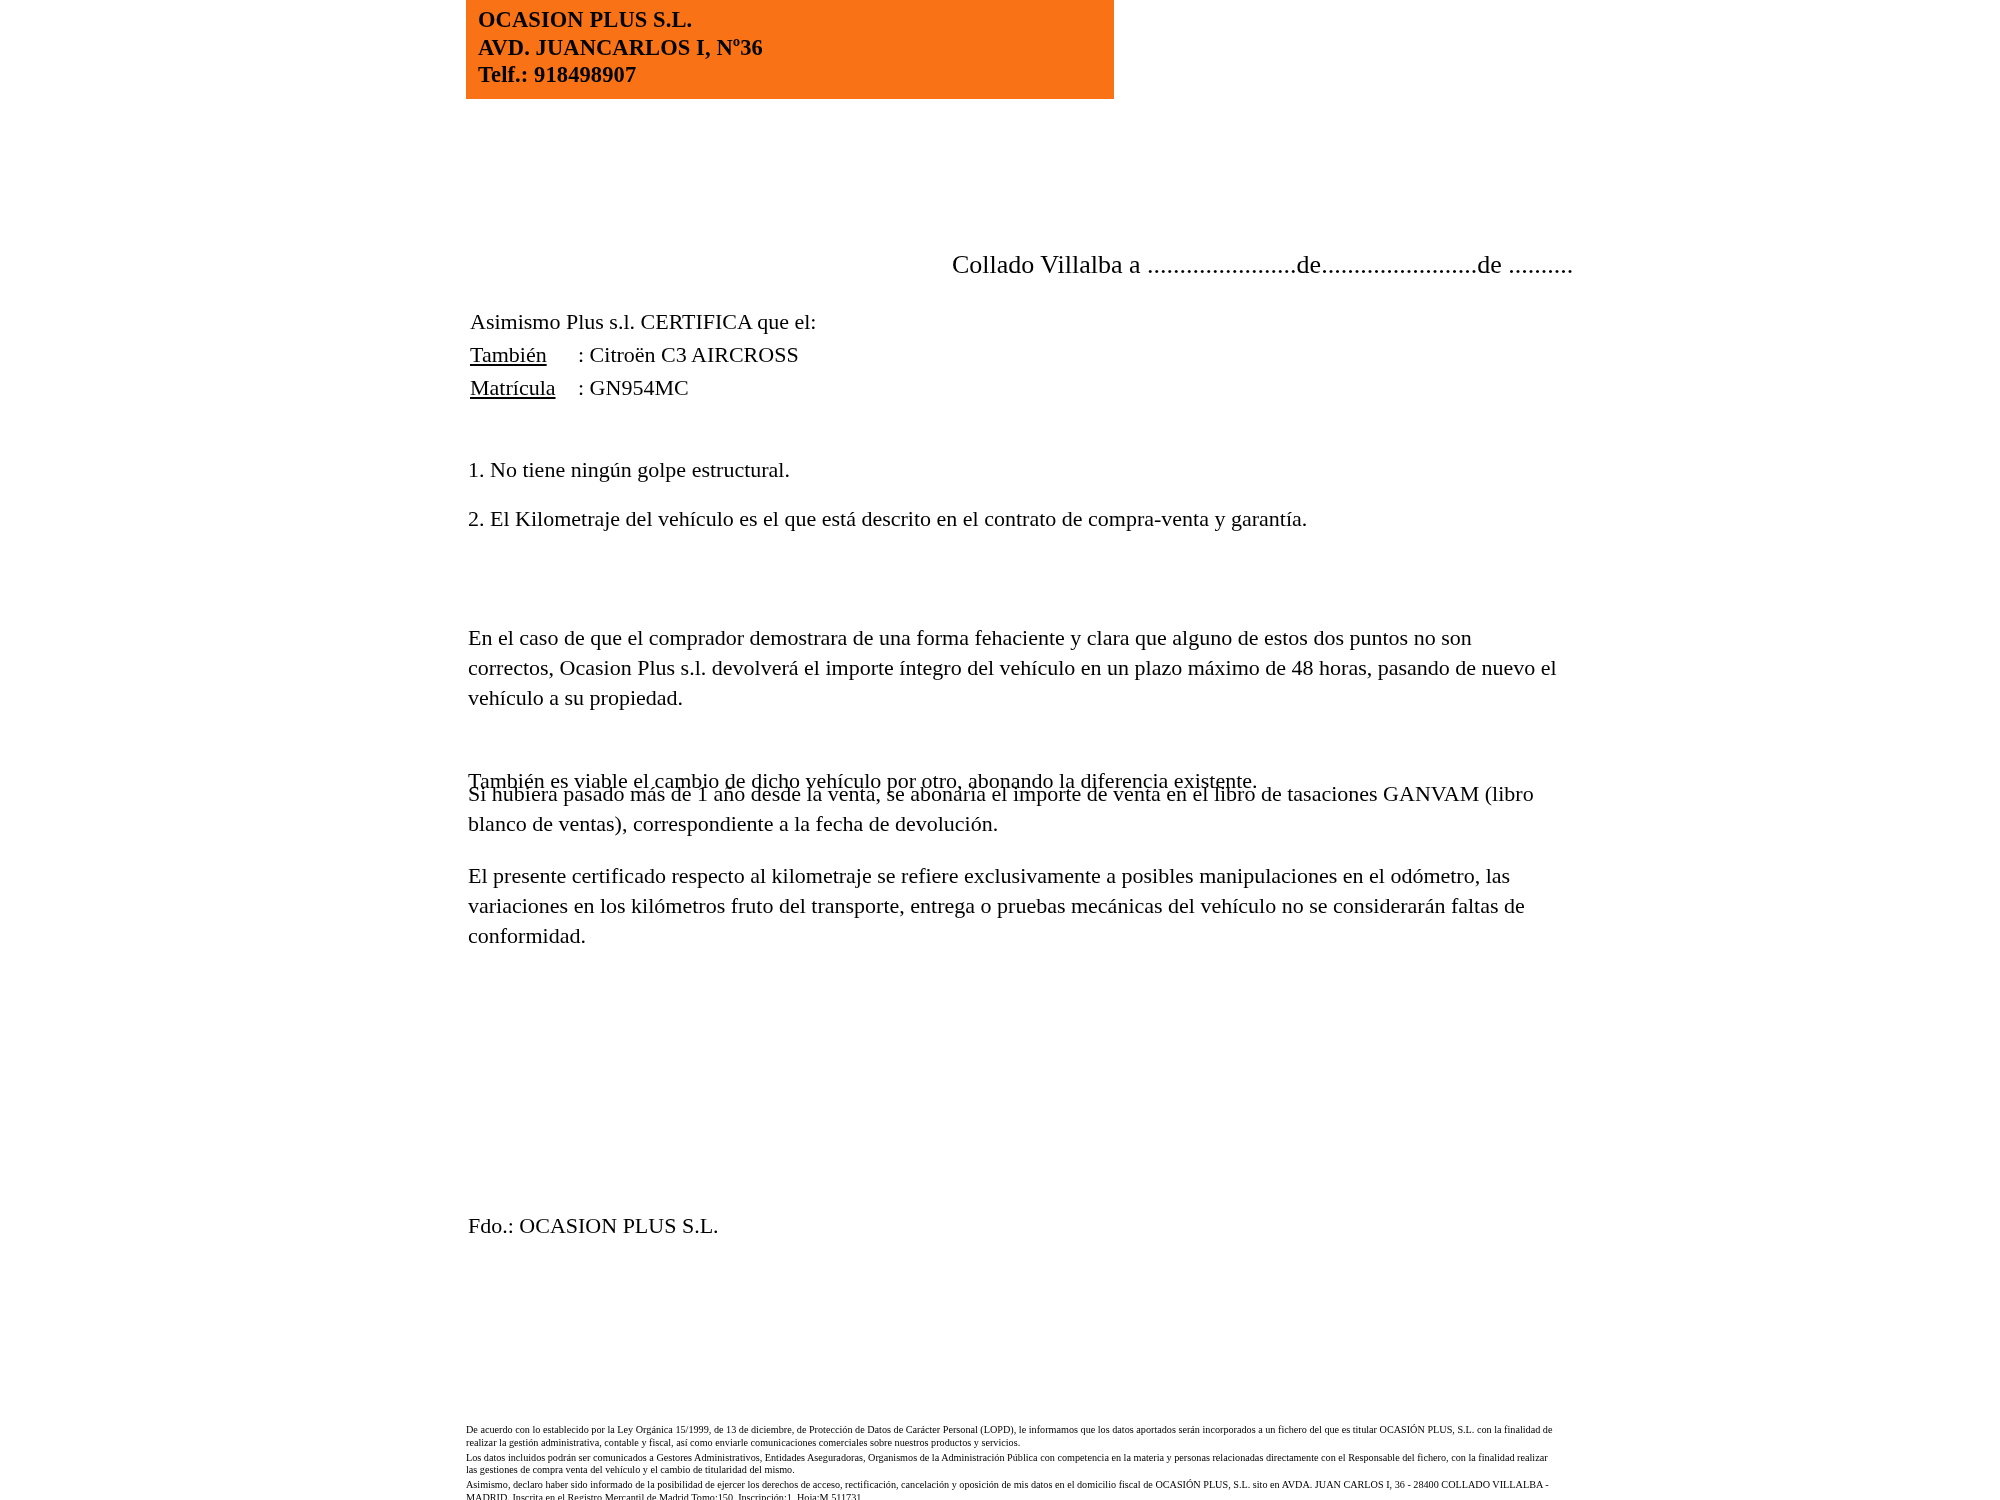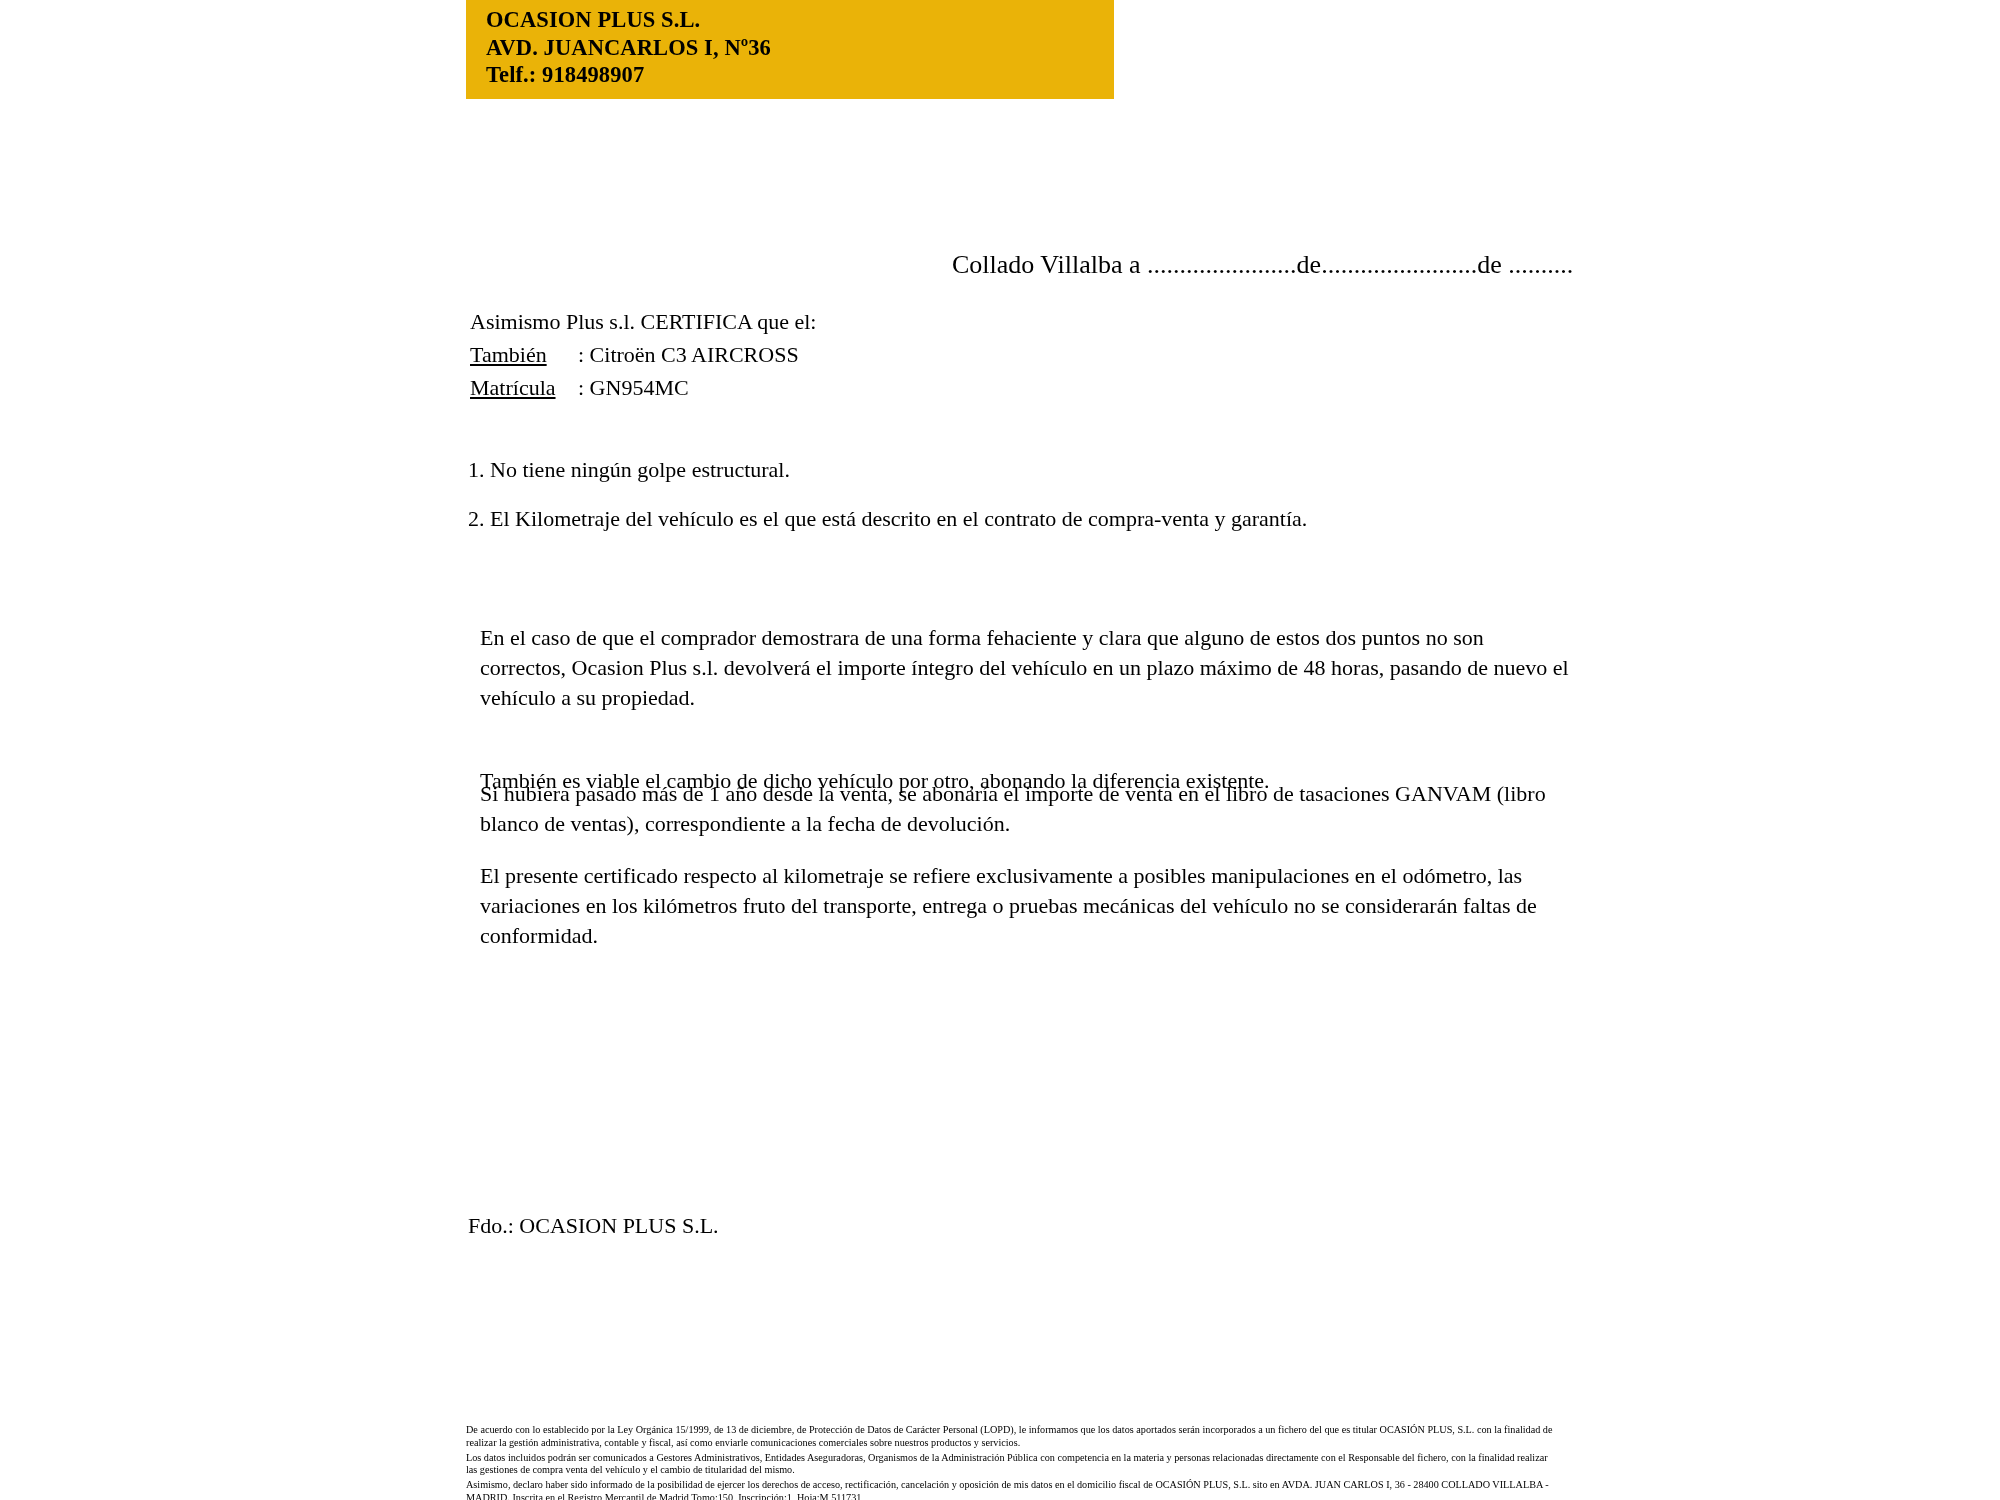--- a/index.html
+++ b/index.html
@@ -24,22 +24,22 @@
     height: 1500px;
     background: #ffffff;
   }
 
   
   .letterhead {
     position: absolute;
     left: 466px;
     top: 0px;
     width: 648px;
-    padding: 6px 0 10px 20px;
-    background: #eab308;
+    padding: 6px 0 10px 12px;
+    background: #f97316;
     box-sizing: border-box;
   }
   .letterhead .line {
     font-weight: bold;
     font-size: 22.5px;
     line-height: 27.5px;
     letter-spacing: 0.1px;
     white-space: nowrap;
   }
 
@@ -82,21 +82,20 @@
   .point.p2 { top: 505px; }
 
   
   .para {
     position: absolute;
     left: 468px;
     width: 1090px;
     font-size: 22px;
     line-height: 30px;
     text-align: left;
-    margin-left: 12px;
   }
   .para.a { top: 623px; }
   .para.b { top: 766px; }
   .para.c { top: 779px; }
   .para.d { top: 861px; }
 
   
   .signature {
     position: absolute;
     left: 468px;

